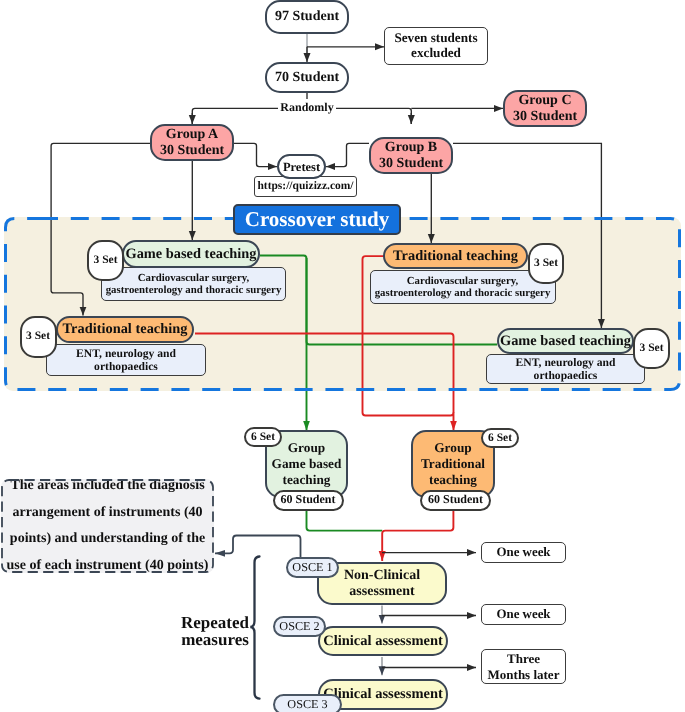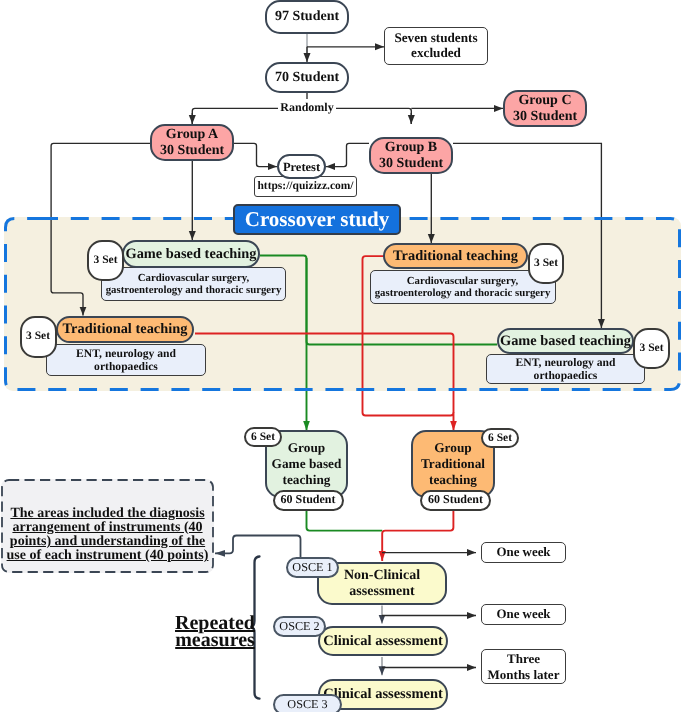--- a/index.html
+++ b/index.html
@@ -60,24 +60,24 @@
   #ent2{left:486px;top:354px;width:159px;height:30px;font-size:11.6px;z-index:2;}
 
   
   #set6a{left:244px;top:427px;width:38px;height:20px;font-size:11.5px;z-index:5;border-color:#3a3a38;}
   #grpgame{left:265px;top:430px;width:83px;height:68px;font-size:13.3px;z-index:3;line-height:1.19;}
   #stu60a{left:272.5px;top:489.5px;width:71px;height:21px;font-size:12px;z-index:5;border-color:#3a3a38;}
   #set6b{left:481px;top:428px;width:38px;height:20px;font-size:11.5px;z-index:5;border-color:#3a3a38;}
   #grptrad{left:411px;top:430px;width:84px;height:68px;font-size:13.3px;z-index:3;line-height:1.19;}
   #stu60b{left:420px;top:489.5px;width:71px;height:21px;font-size:12px;z-index:5;border-color:#3a3a38;}
 
-  #note{left:1px;top:479px;width:213px;height:94px;font-size:14px;line-height:14.2px;padding-top:18px;box-sizing:border-box;justify-content:center;
-        background:#f1f1f3;border:none;border-radius:8px;text-decoration:underline;}
-  #repeated{left:181px;top:615px;width:68px;height:33px;font-size:20px;line-height:16.3px;
-            background:transparent;border:none;text-decoration:underline;}
+  #note{left:1px;top:479px;width:213px;height:94px;font-size:14px;line-height:14.2px;box-sizing:border-box;justify-content:space-between;
+        background:#f1f1f3;border:none;border-radius:8px;}
+  #repeated{left:181px;top:615px;width:68px;height:33px;font-size:17px;line-height:16.3px;
+            background:transparent;border:none;}
 
   .oscebox{font-size:12.2px;font-weight:normal;border-color:#4a5664;}
   #osce1{left:286px;top:557px;width:53px;height:21px;z-index:6;}
   #osce2{left:273px;top:616px;width:53px;height:21px;z-index:6;}
   #osce3{left:273px;top:668px;width:69px;height:21px;z-index:6;margin-top:26px;}
   #noncl{left:317px;top:562px;width:130px;height:43px;font-size:14px;z-index:4;}
   #clin1{left:318px;top:626px;width:130px;height:30px;font-size:14.5px;z-index:4;}
   #clin2{left:318px;top:679px;width:130px;height:31px;font-size:14.5px;z-index:4;}
   #week1{left:481px;top:542px;width:85px;height:21px;font-size:12.9px;}
   #week2{left:481px;top:604px;width:85px;height:21px;font-size:12.9px;}

